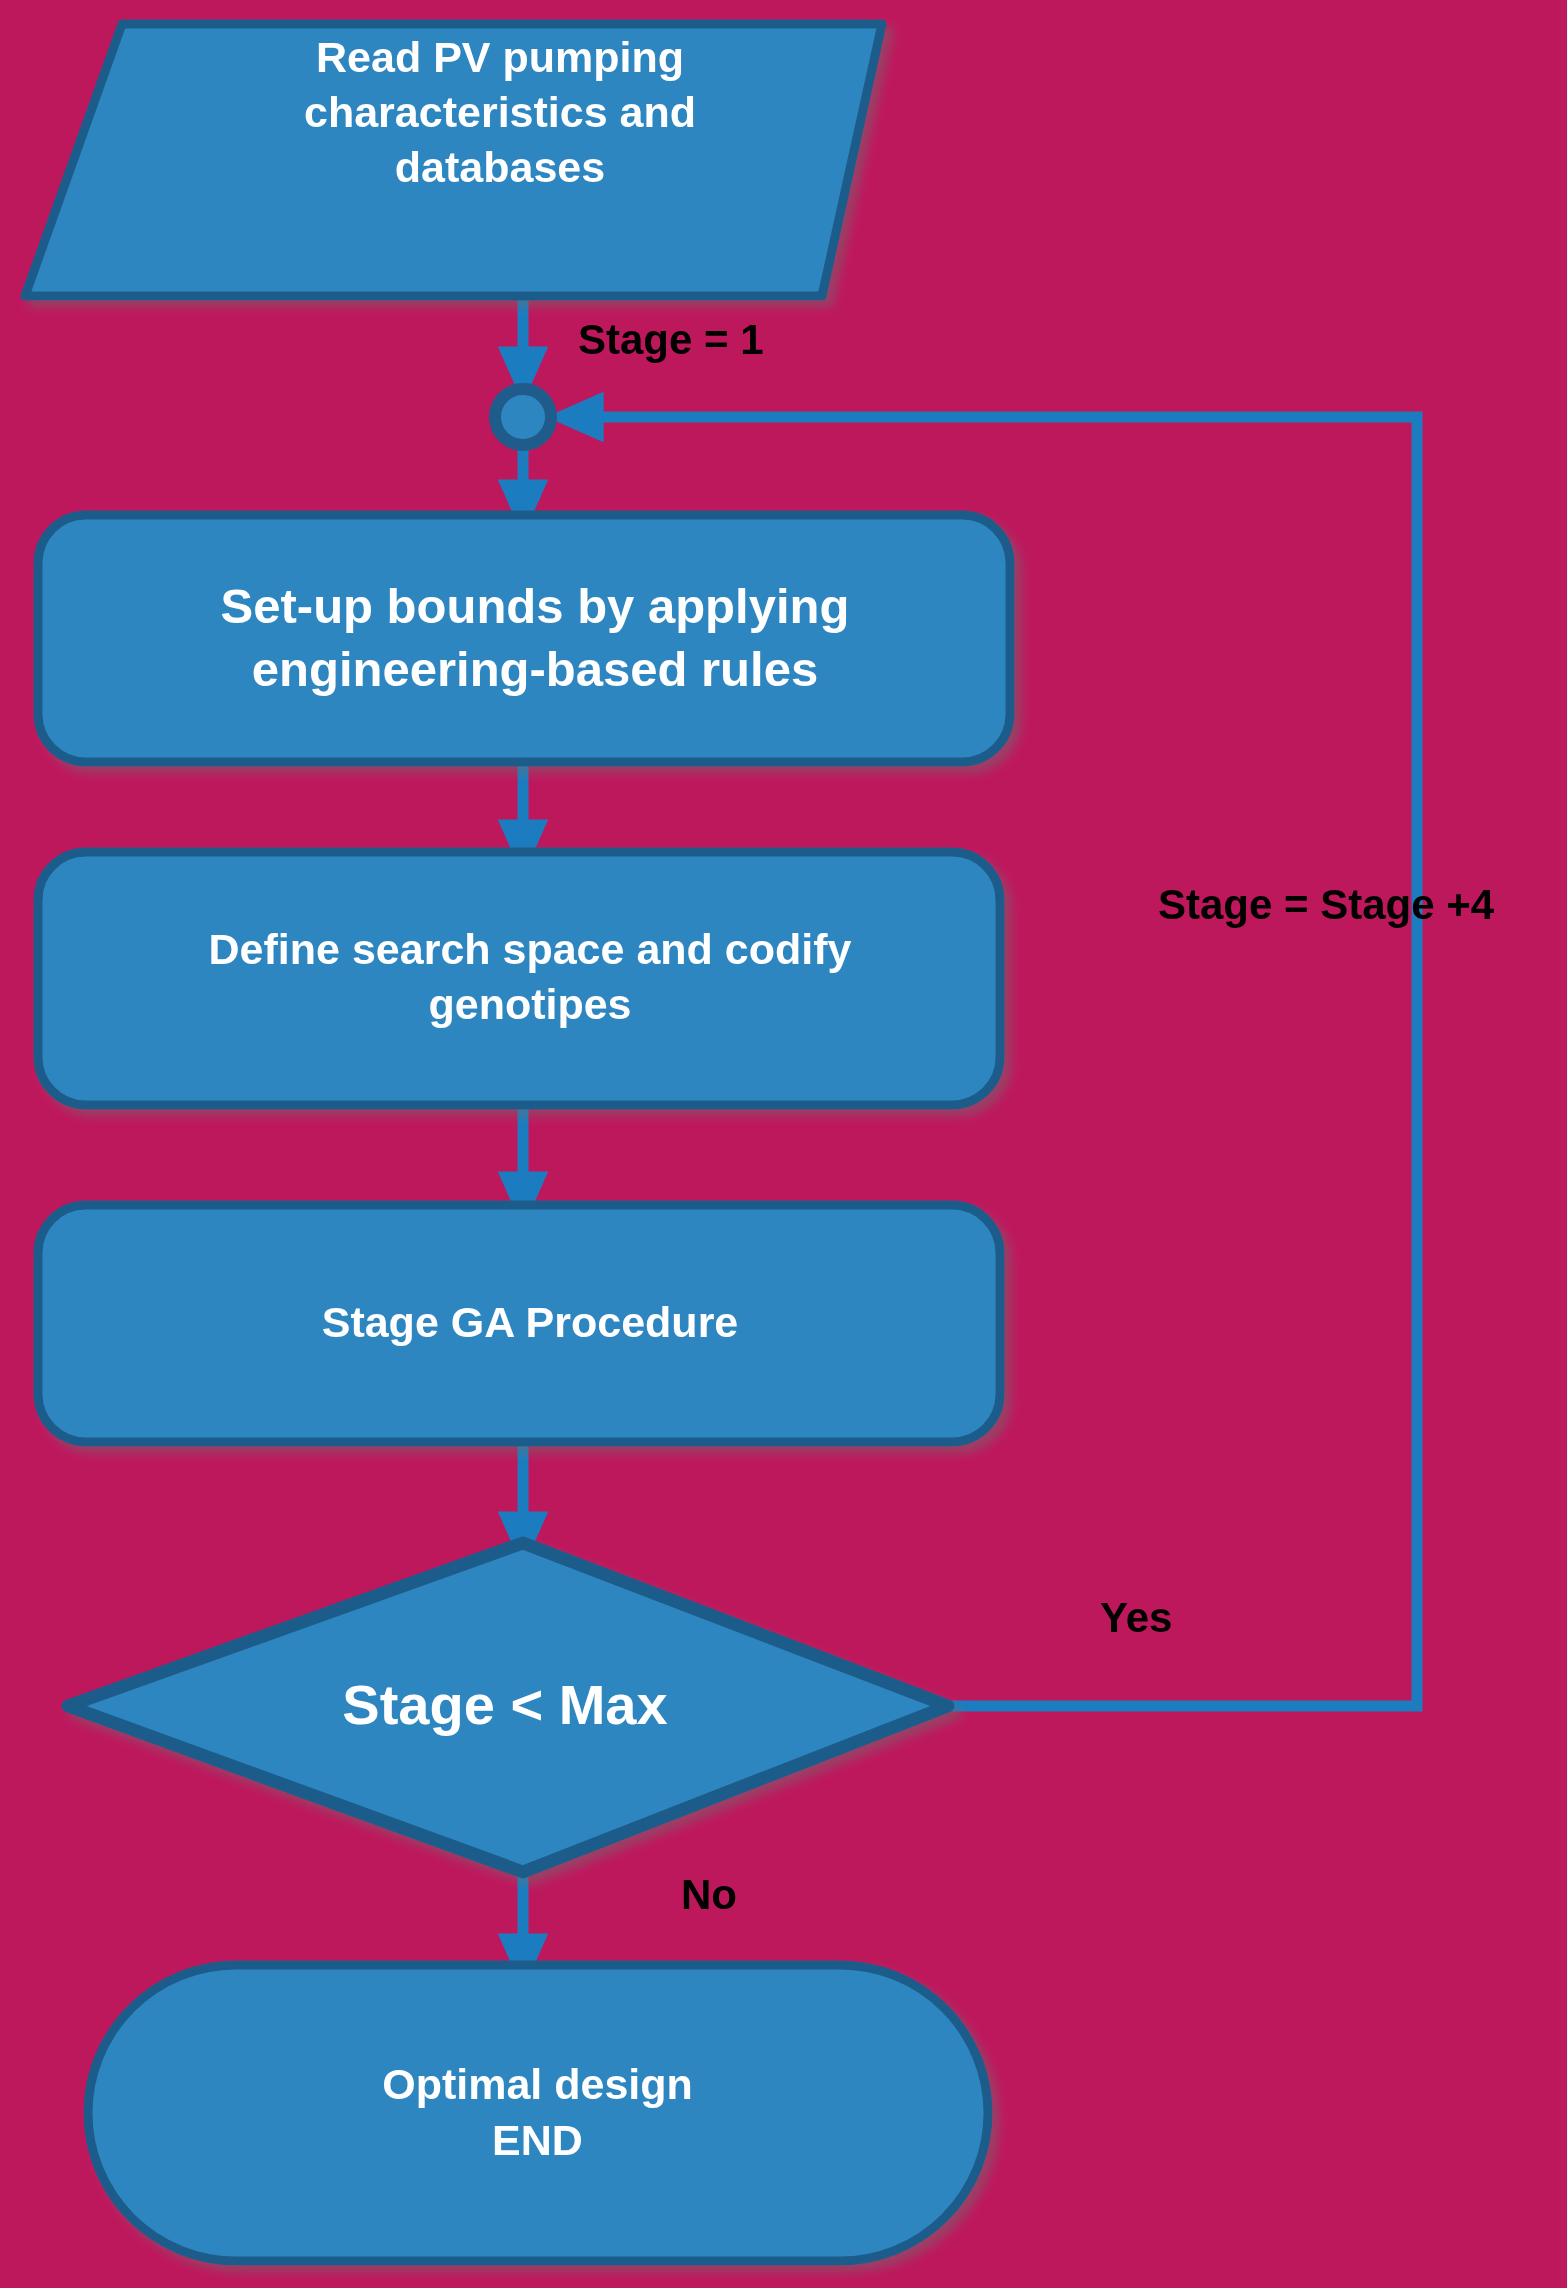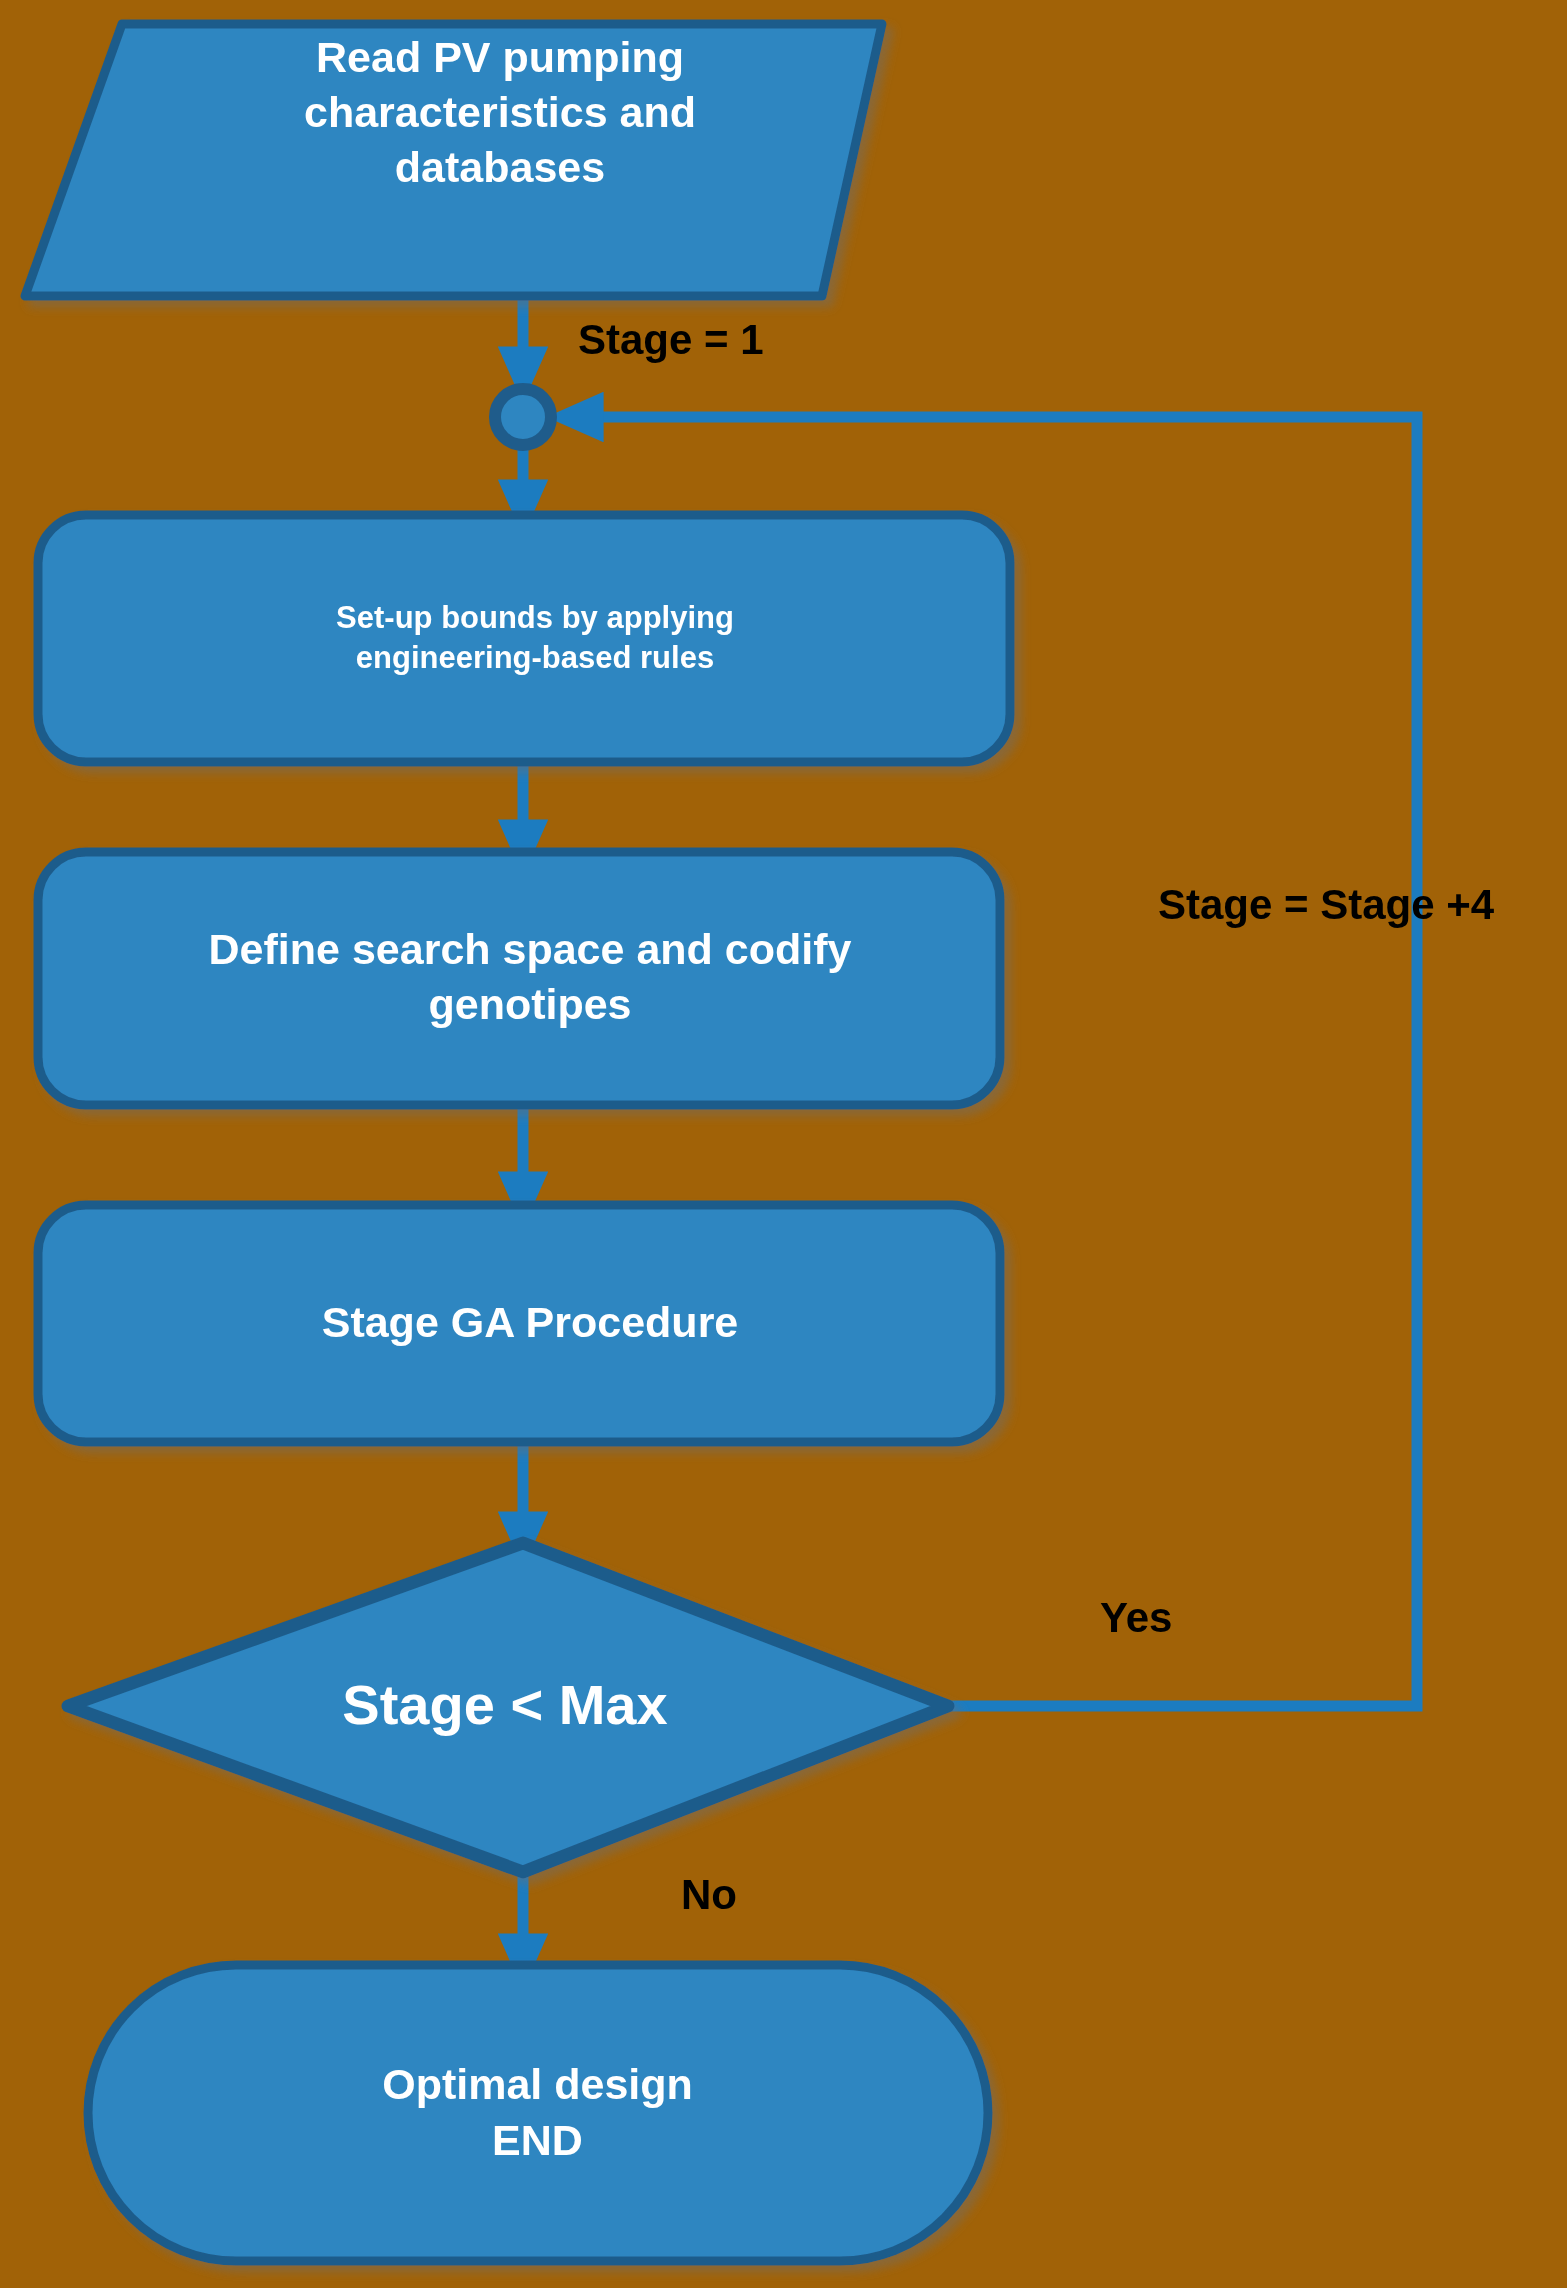--- a/index.html
+++ b/index.html
@@ -8,21 +8,21 @@
     padding: 0;
     background: #ffffff;
   }
   body {
     font-family: "Liberation Sans", sans-serif;
   }
   #canvas {
     position: relative;
     width: 1567px;
     height: 2288px;
-    background: #a16207;
+    background: #be185d;
     overflow: hidden;
   }
   #flow-svg {
     position: absolute;
     top: 0;
     left: 0;
     width: 1567px;
     height: 2288px;
   }
   
@@ -43,21 +43,21 @@
     position: absolute;
     color: #000000;
     font-family: "Liberation Sans", sans-serif;
     font-weight: bold;
     text-align: left;
     line-height: 1.1;
     white-space: nowrap;
   }
   
   #label-read        { left: 150px; top: 30px;   width: 700px; height: 165px; font-size: 43px; }
-  #label-setup       { left: 60px;  top: 515px;  width: 950px; height: 245px; font-size: 31px; }
+  #label-setup       { left: 60px;  top: 515px;  width: 950px; height: 245px; font-size: 49px; }
   #label-define      { left: 55px;  top: 852px;  width: 950px; height: 250px; font-size: 43px; }
   #label-ga          { left: 55px;  top: 1205px; width: 950px; height: 235px; font-size: 43px; }
   #label-decision    { left: 60px;  top: 1640px; width: 890px; height: 130px; font-size: 56px; }
   #label-end         { left: 85px;  top: 1965px; width: 905px; height: 295px; font-size: 43px; }
 
   #label-stage1      { left: 578px;  top: 317px;  font-size: 42px; }
   #label-stageplus   { left: 1158px; top: 882px;  font-size: 42px; }
   #label-yes         { left: 1100px; top: 1595px; font-size: 42px; }
   #label-no          { left: 665px;  top: 1872px; font-size: 42px; margin-left: 16px; }
 </style>

